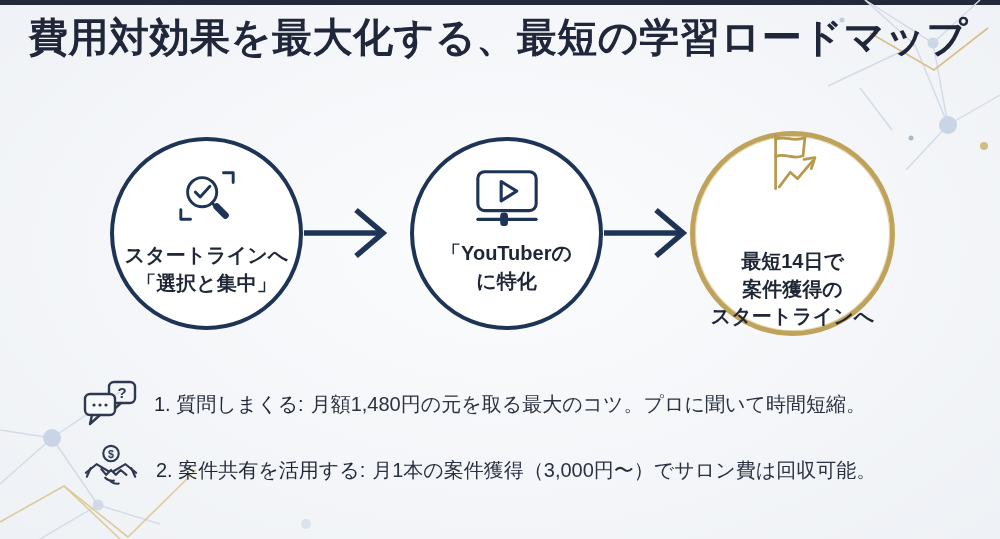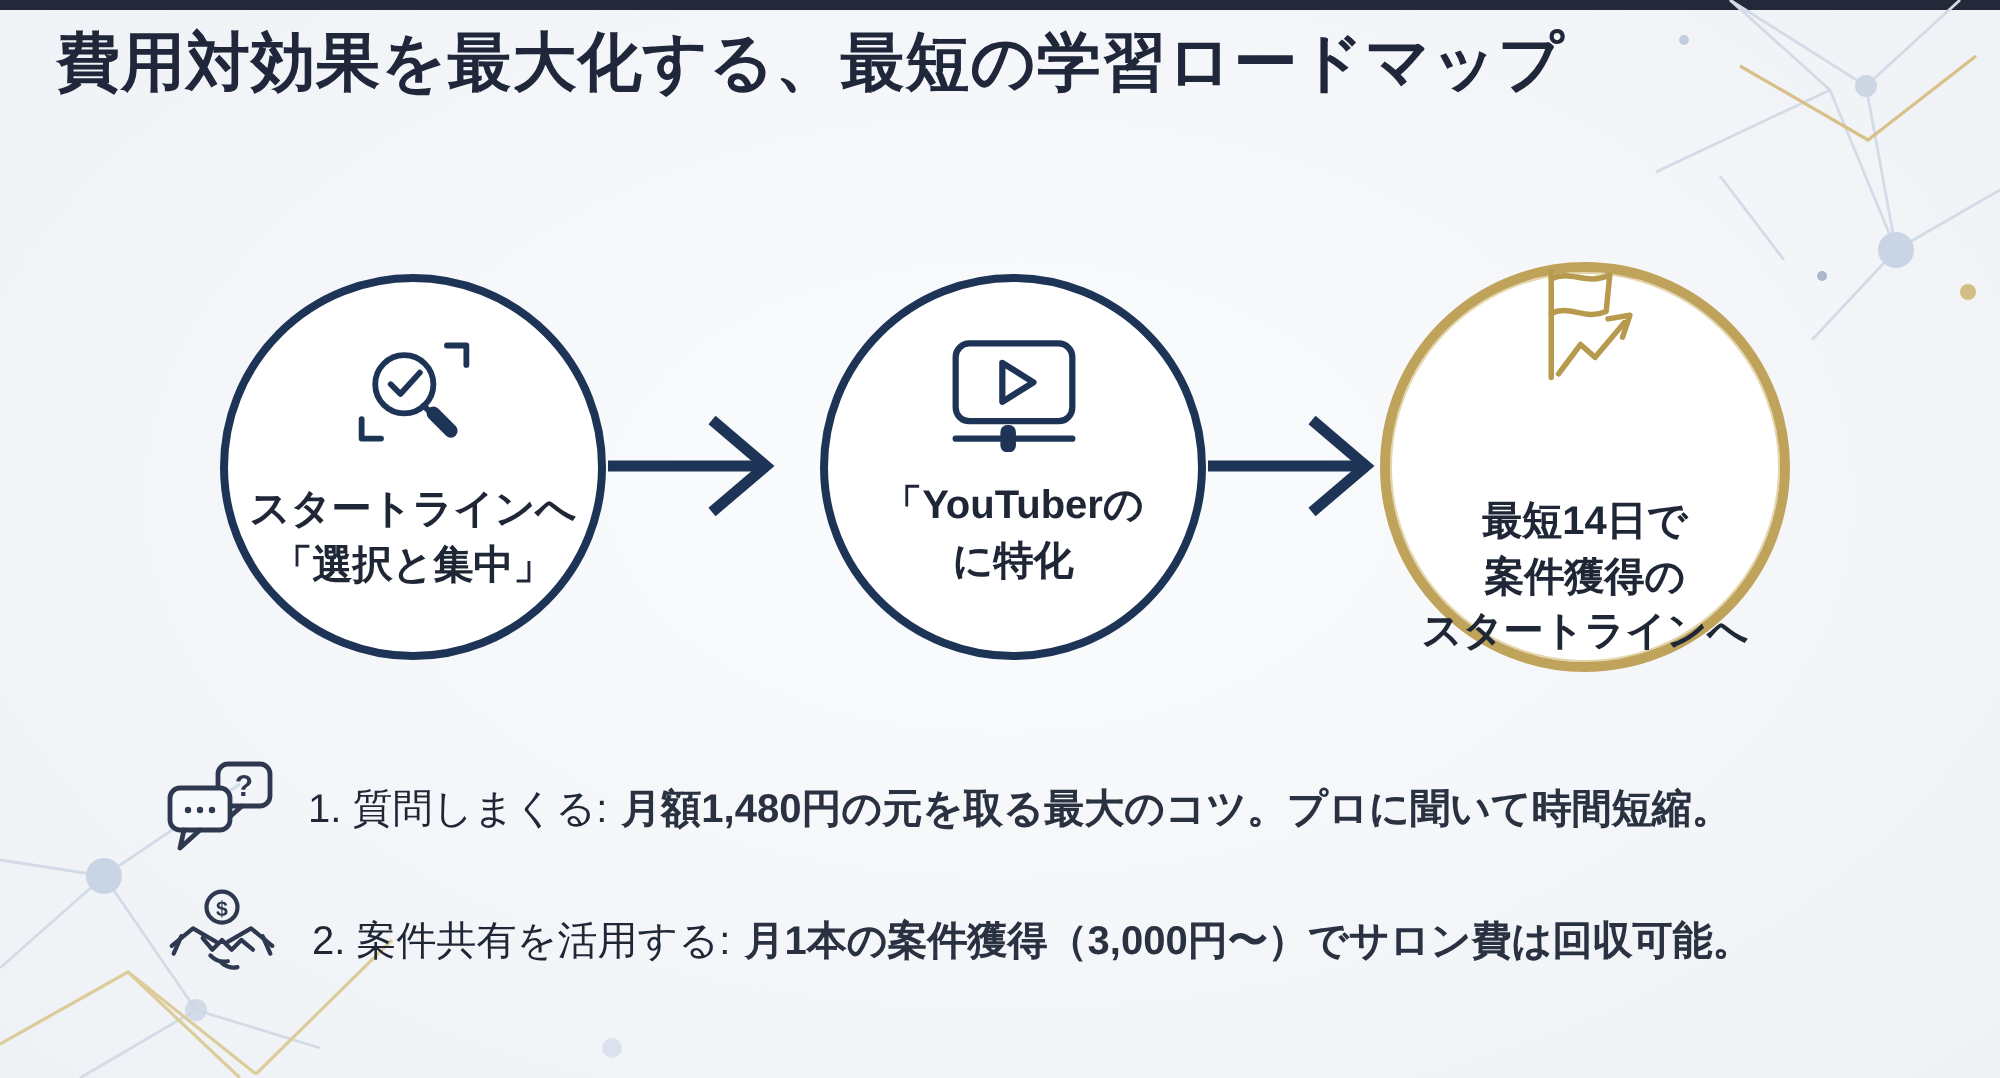--- a/index.html
+++ b/index.html
@@ -7,21 +7,21 @@
   .slide{
     position:relative;width:1000px;height:539px;overflow:hidden;
     background:radial-gradient(ellipse 700px 420px at 50% 46%, #fbfcfd 0%, #f4f6f9 55%, #eef1f5 100%);
   }
   .top-bar{position:absolute;top:0;left:0;width:100%;height:5px;background:#232939;}
   .decor{position:absolute;pointer-events:none;}
   .decor-tr{top:0;right:0;}
   .decor-bl{left:0;bottom:0;}
   .title{
     position:absolute;left:28px;top:10px;margin:0;
-    font-size:32px;font-weight:700;color:#20273a;letter-spacing:0.5px;white-space:nowrap;
+    font-size:40px;font-weight:700;color:#20273a;letter-spacing:0.5px;white-space:nowrap;
   }
   .circle{
     position:absolute;border-radius:50%;background:#ffffff;
     display:flex;flex-direction:column;align-items:center;justify-content:center;
     text-align:center;box-sizing:border-box;
   }
   .circle-navy{border:4px solid #1e3457;}
   .circle-gold{border:5px solid #c0a35b;box-shadow:0 0 0 1px #e4d6ae inset;gap:40px;}
   .step-1{left:110px;top:137px;width:193px;height:193px;}
   .step-2{left:410px;top:137px;width:193px;height:193px;}
@@ -29,21 +29,21 @@
   .step-icon{margin-bottom:10px;transform:translateY(-4px);}
   .step-text{font-size:20px;line-height:1.38;font-weight:700;color:#1f2736;}
   .arrow-svg{position:absolute;}
   .arrow-1{left:299px;top:203px;}
   .arrow-2{left:599px;top:203px;}
   .tips{position:absolute;left:82px;top:379px;width:880px;display:flex;flex-direction:column;gap:16px;}
   .tip{display:flex;align-items:center;height:50px;}
   .tip-icon{flex:0 0 auto;margin-right:16px;}
   .tip-line{margin:0;font-size:20px;color:#2a3140;white-space:nowrap;}
   .tip-line strong{font-weight:400;color:#1f2736;}
-  .tip-line span{margin-left:7px;font-weight:bold;}
+  .tip-line span{margin-left:7px;}
 </style>
 </head>
 <body>
 
 <div class="slide">
 
   <div class="top-bar"></div>
 
   <svg class="decor decor-tr" width="180" height="170" viewBox="0 0 180 170">
     <g stroke="#d3dbe7" stroke-width="1.4" fill="none">

